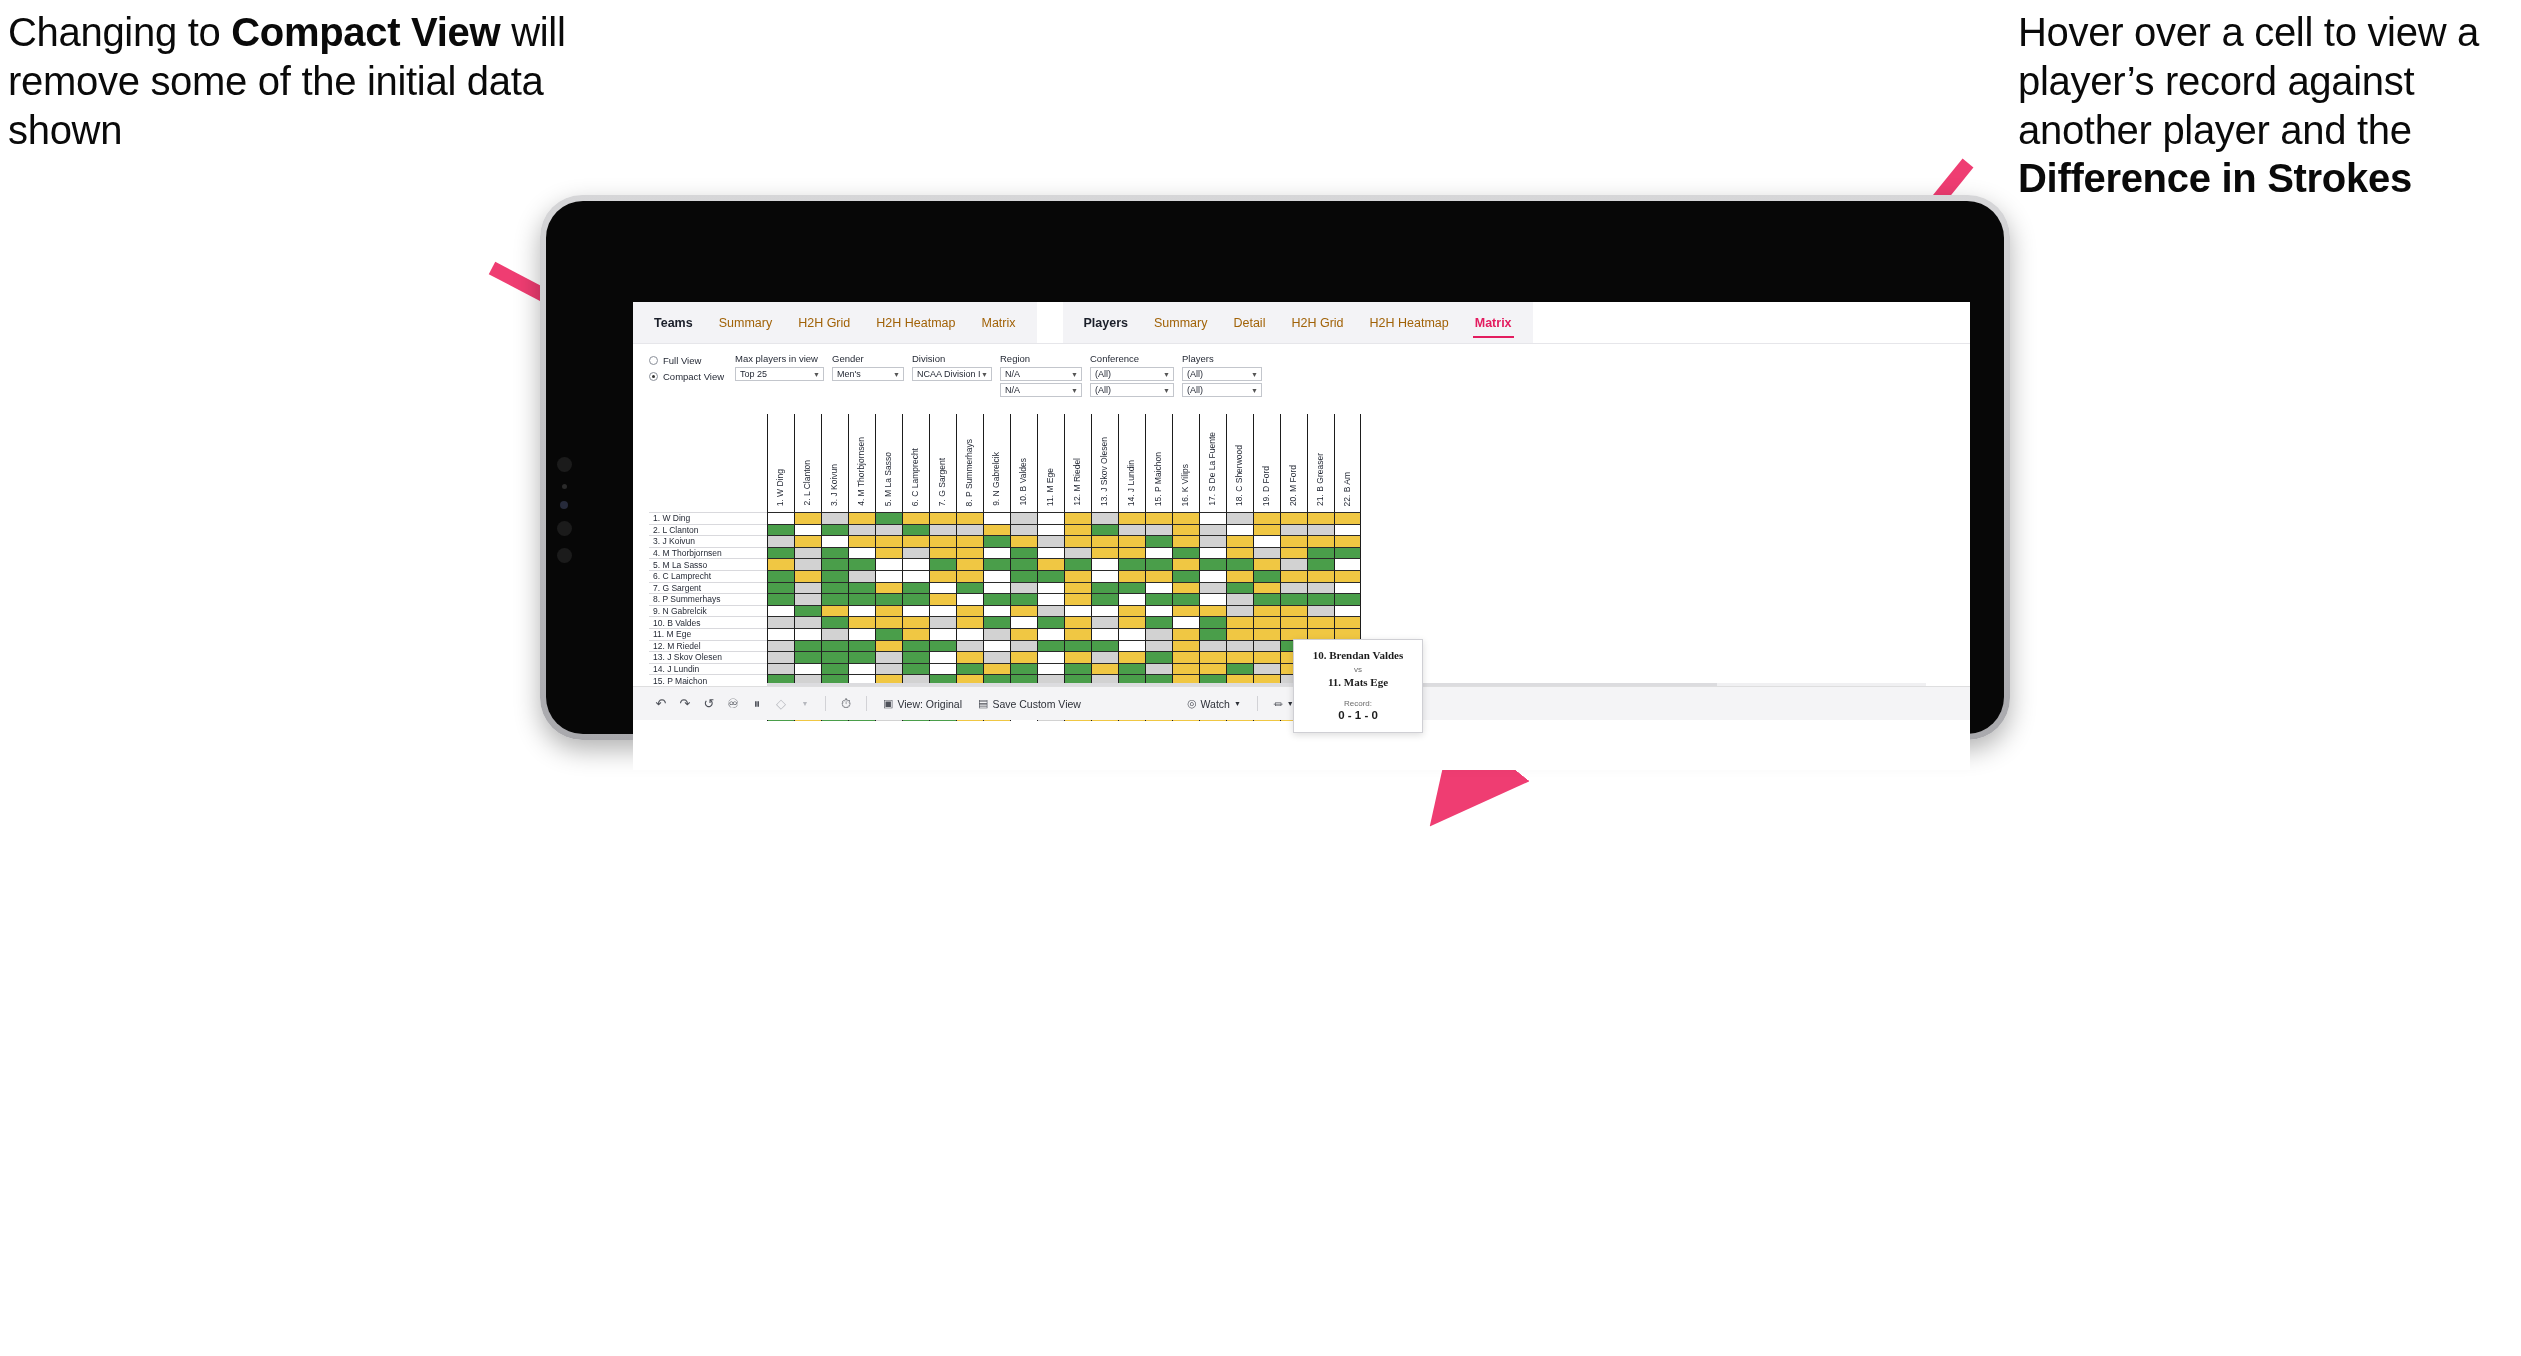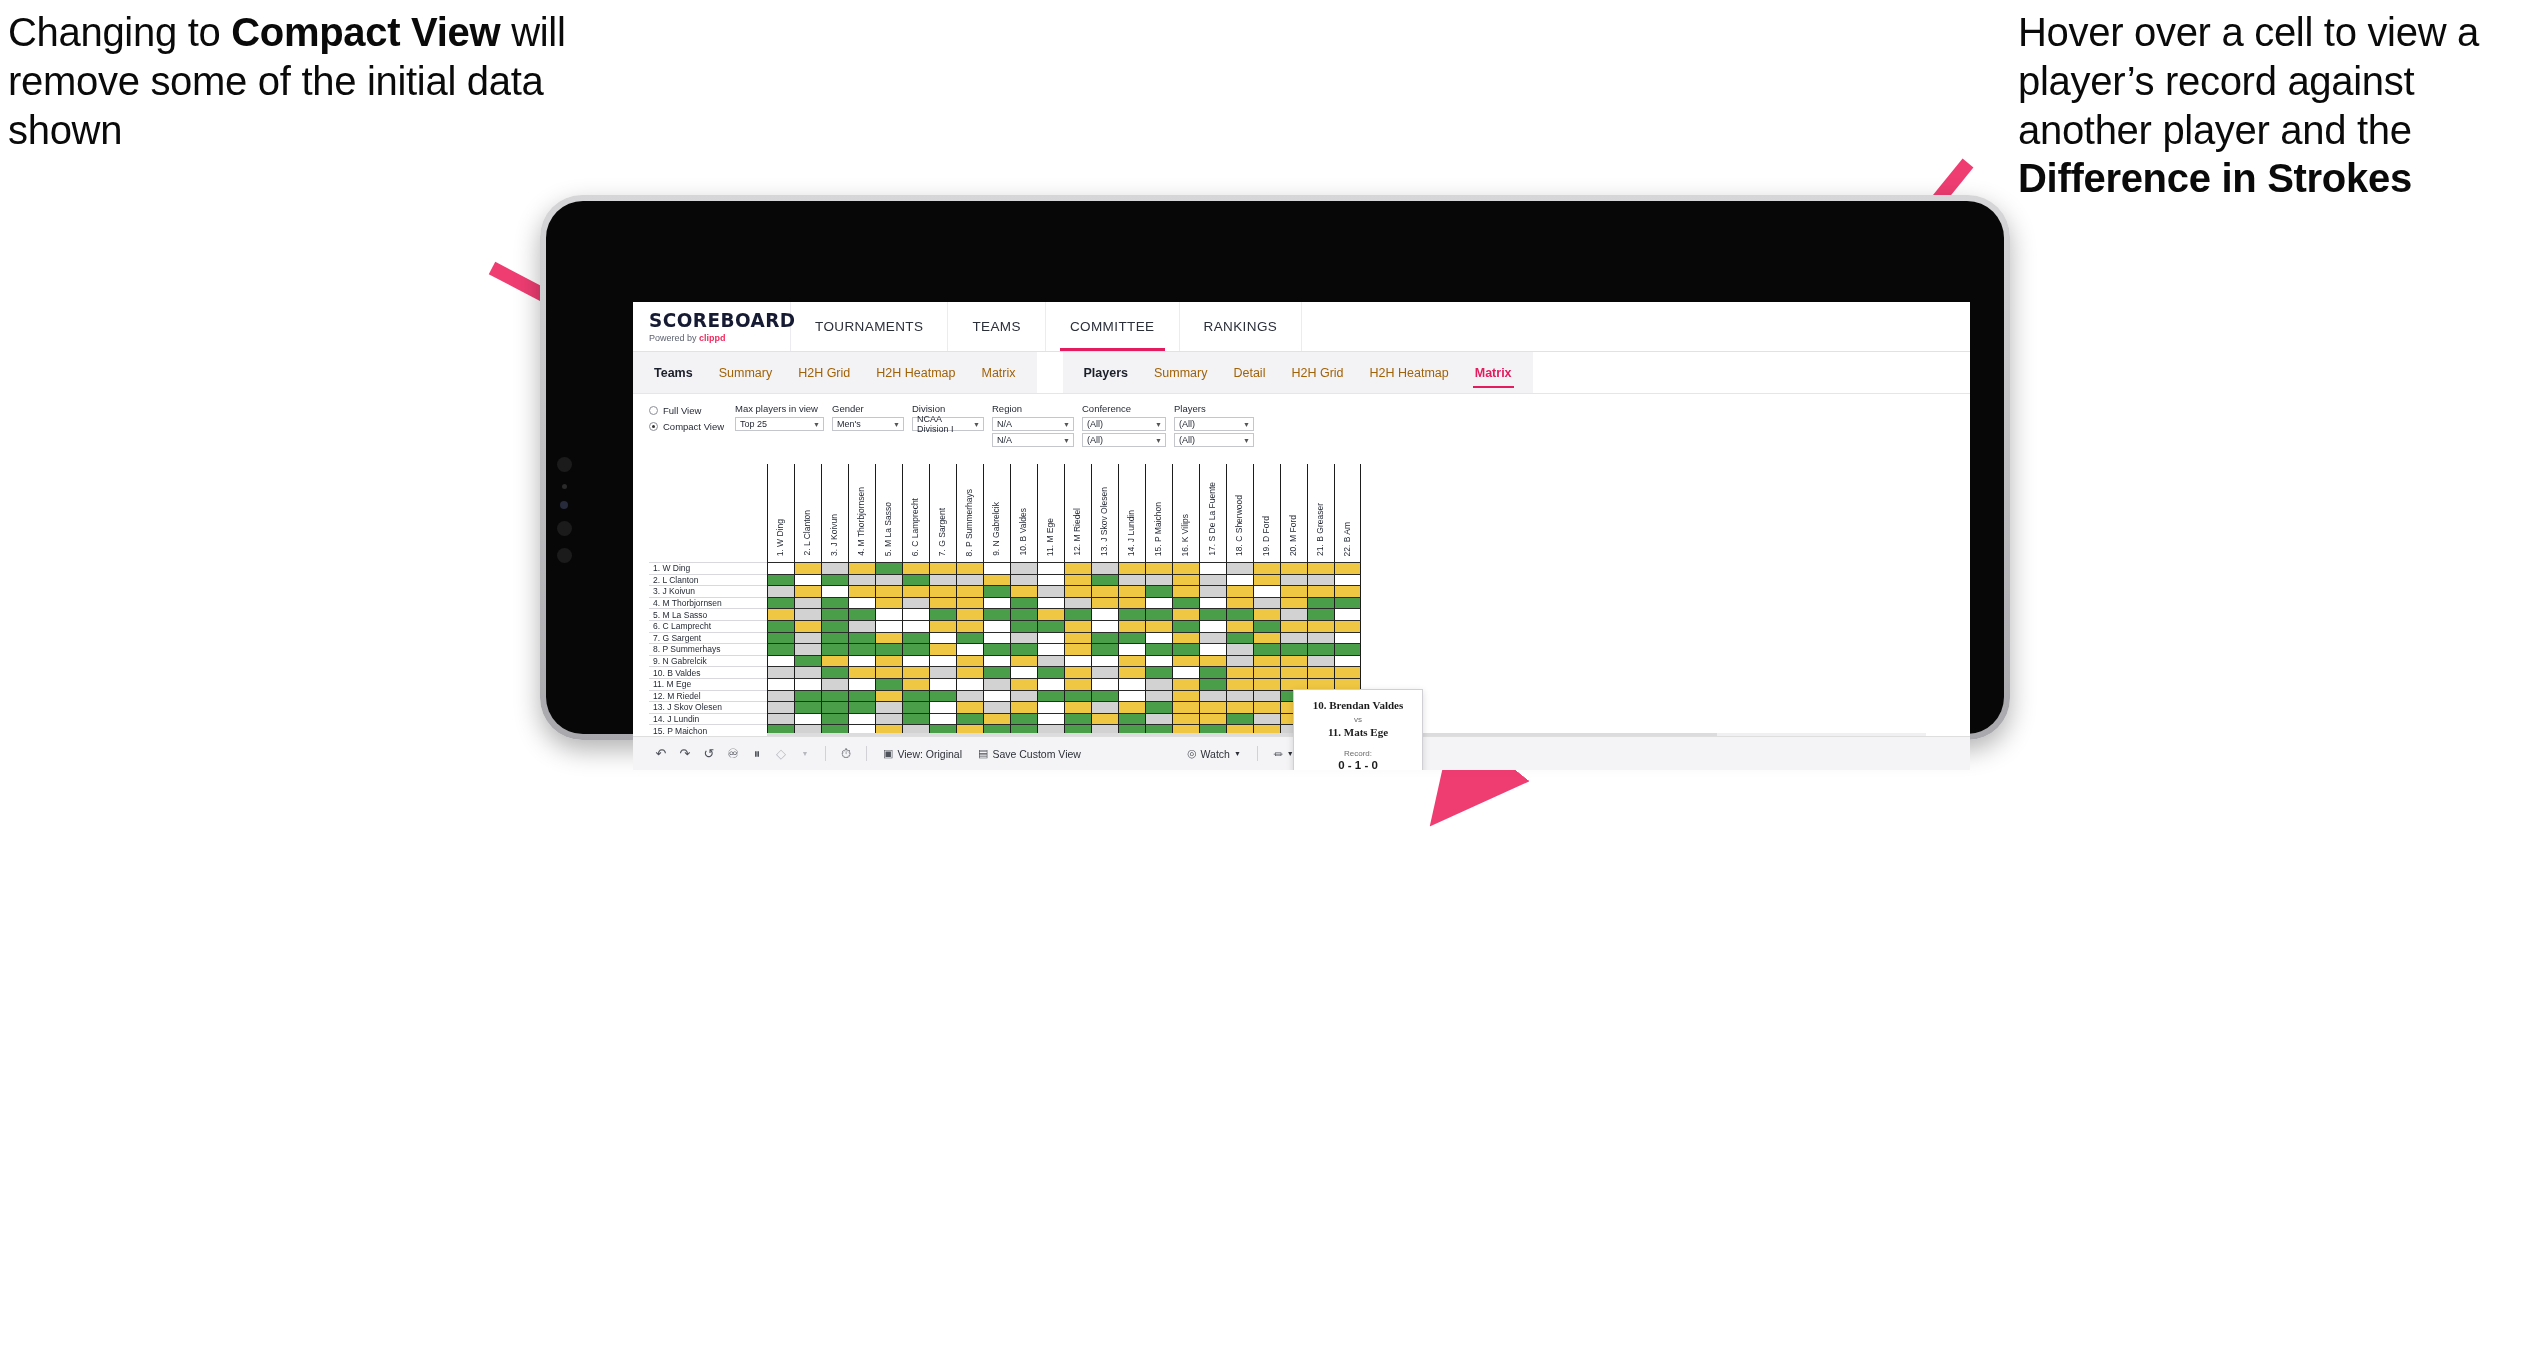--- a/index.html
+++ b/index.html
@@ -88,21 +88,21 @@
   .radio-dot { width:9px; height:9px; border-radius:50%; border:1px solid #8a8f99;
                background:#fff; margin-right:5px; position:relative; flex:0 0 auto; }
   .radio-dot.on::after { content:""; position:absolute; left:2px; top:2px; width:3px; height:3px;
                border-radius:50%; background:#333; }
   .fgrp { margin-right:8px; }
   .fgrp .flabel { font-size:9.5px; color:#1f2430; margin-bottom:3px; }
   .sel { height:14px; background:#fff; border:1px solid #c3c6cc; display:flex;
          align-items:center; justify-content:space-between; padding:0 3px 0 4px;
          font-size:9px; color:#1f2430; margin-bottom:2px; cursor:pointer; }
   .sel .cv { font-size:7px; color:#555; }
-  .w-top25 { width:89px; } .w-gender { width:72px; } .w-div { width:72px; }
+  .w-top25 { width:89px; } .w-gender { width:72px; } .w-div { width:80px; }
   .w-region { width:82px; } .w-conf { width:84px; } .w-players { width:80px; }
 
   
   .matrix-wrap { position:absolute; left:16px; top:70px; right:10px; bottom:8px; }
   .colhdr { position:absolute; left:118px; top:0; height:98px; display:flex; }
   .ch { width:27px; height:98px; border-left:1.6px solid #1d1d1d;
         display:flex; align-items:flex-end; justify-content:center;
         padding-bottom:6px; }
   .ch:last-child { border-right:1.6px solid #1d1d1d; }
   .ch span { writing-mode:vertical-rl; transform:rotate(180deg); font-size:8.5px;
@@ -174,32 +174,20 @@
       <i class="s2"></i>
       <i class="s3"></i>
       <i class="s4"></i>
       <i class="s5"></i>
     </div>
   </div>
 </div>
 
 <div id="app">
 
-  <div class="hdr">
-    <div class="logo-box">
-      <div class="logo-main">SCOREBOARD</div>
-      <div class="logo-sub"><span>Powered by </span><span class="pink">clippd</span></div>
-    </div>
-    <div class="nav">
-      <div class="nav-item">TOURNAMENTS</div>
-      <div class="nav-item">TEAMS</div>
-      <div class="nav-item active">COMMITTEE</div>
-      <div class="nav-item">RANKINGS</div>
-    </div>
-  </div>
 
   <div class="subbar">
     <div class="subgroup">
       <div class="subtab lead">Teams</div>
       <div class="subtab">Summary</div>
       <div class="subtab">H2H Grid</div>
       <div class="subtab">H2H Heatmap</div>
       <div class="subtab">Matrix</div>
     </div>
     <div class="subgroup g2">

